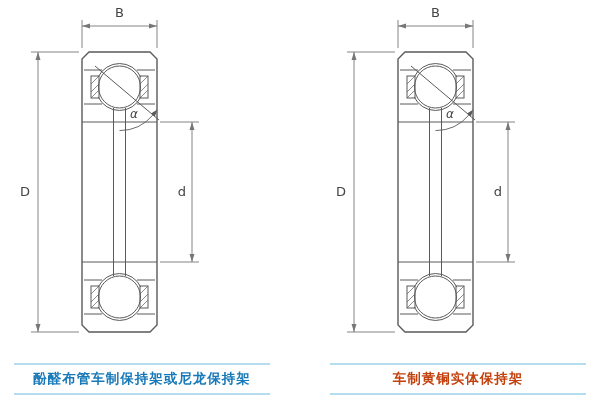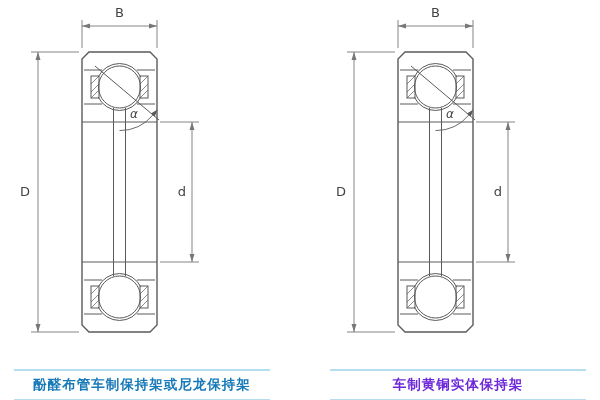--- a/index.html
+++ b/index.html
@@ -9,21 +9,21 @@
   }
   .wrap{
     width:600px;height:400px;
     display:flex;justify-content:center;gap:46px;
     box-sizing:border-box;padding-top:4px;
   }
   figure.panel{margin:0;display:flex;flex-direction:column;align-items:center;}
   .drawing{width:270px;height:345px;}
   .caption-box{
     width:252px;
-    margin-top:20px;
+    margin-top:14px;
     padding:5px 2px;
     text-align:center;
     font-size:13.5px;
     font-weight:600;
     letter-spacing:1px;
     border-top:2px solid #b5ddf0;
     border-bottom:2px solid #b5ddf0;
     color:#1879b9;
     white-space:nowrap;
   }
@@ -202,16 +202,16 @@
 
   <g stroke="#777777" stroke-width="0.9">
     <line x1="153" y1="118" x2="192" y2="118"></line>
     <line x1="153" y1="258" x2="192" y2="258"></line>
     <line x1="185" y1="118" x2="185" y2="258"></line>
   </g>
   <polygon points="185,118 182.5,126 187.5,126" fill="#777777"></polygon>
   <polygon points="185,258 182.5,250 187.5,250" fill="#777777"></polygon>
   <text x="179" y="192" text-anchor="end" font-size="13">d</text>
 </svg></div>
-    <figcaption class="caption-box" style="color: #6d28d9; border-top-color: rgb(181, 221, 240); border-bottom-color: rgb(181, 221, 240);">车制黄铜实体保持架</figcaption>
+    <figcaption class="caption-box" style="color: #c2410c; border-top-color: rgb(181, 221, 240); border-bottom-color: rgb(181, 221, 240);">车制黄铜实体保持架</figcaption>
   </figure>
 
 </div>
 
 </body></html>

